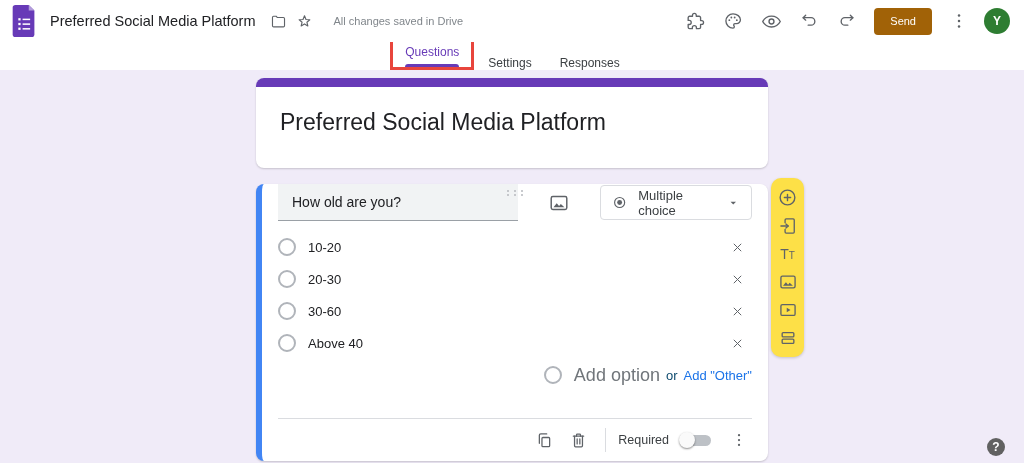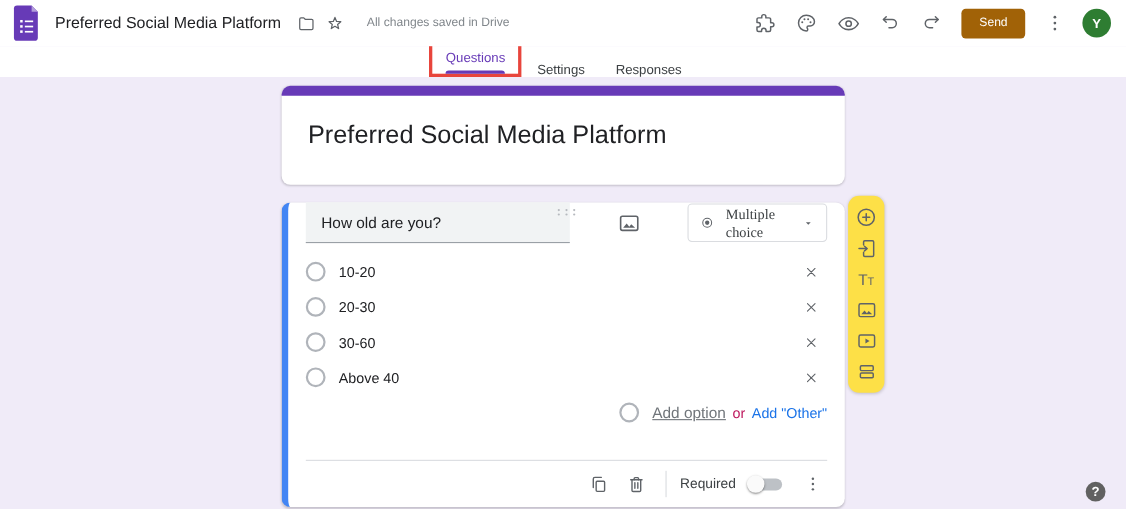--- a/index.html
+++ b/index.html
@@ -35,30 +35,30 @@
   .form-title { font-size: 23px; font-weight: 400; color: #202124; margin: 6px 0 12px; }
   .form-desc { font-size: 11.5px; color: #5f6368; }
 
   .question-card { margin-top: 8px; height: 277px; position: relative; border-left: 6px solid #4285f4; border-radius: 8px; padding: 0 16px; }
   .drag-handle { position: absolute; top: 6px; left: 50%; transform: translateX(-50%); display: flex; flex-direction: column; gap: 2px; cursor: grab; }
   .dh-row { display: flex; gap: 5px; }
   .dh-dot { width: 2px; height: 2px; border-radius: 50%; background: #b6b9be; }
 
   .q-row { display: flex; align-items: center; justify-content: space-between; margin-top: 16px; }
   .q-input { width: 240px; height: 37px; background: #f1f3f4; border-bottom: 1px solid #9aa0a6; font-size: 14px; color: #202124; display: flex; align-items: center; padding-left: 14px; cursor: text; }
-  .type-select { width: 127px; height: 35px; border: 1px solid #dadce0; border-radius: 4px; display: flex; align-items: center; padding: 0 10px; gap: 10px; font-size: 13px; color: #3c4043; cursor: pointer; background: #fff; font-family: Liberation Serif, serif; }
+  .type-select { width: 152px; height: 35px; border: 1px solid #dadce0; border-radius: 4px; display: flex; align-items: center; padding: 0 10px; gap: 10px; font-size: 13px; color: #3c4043; cursor: pointer; background: #fff; }
   .caret { margin-left: auto; }
 
   .opt-list { margin-top: 10px; }
   .opt-row { height: 32px; display: flex; align-items: center; justify-content: flex-end; }
   .radio { width: 18px; height: 18px; border: 2px solid #b0b4ba; border-radius: 50%; flex: 0 0 auto; }
   .opt-label { margin-left: 12px; font-size: 13px; color: #202124; }
   .x-btn { margin-left: auto; margin-right: 2px; }
-  .add-label { margin-left: 12px; font-size: 14px; color: #70757a; cursor: text; text-decoration: underline; }
-  .or-label { margin-left: 6px; font-size: 13px; color: #be185d; }
+  .add-label { margin-left: 12px; font-size: 18px; color: #70757a; cursor: text; }
+  .or-label { margin-left: 6px; font-size: 13px; color: #0c4a6e; }
   .add-other { margin-left: 6px; font-size: 13px; color: #1a73e8; font-weight: 500; cursor: pointer; background: none; border: none; font-family: inherit; }
 
   .q-footer { position: absolute; left: 16px; right: 16px; bottom: 0; height: 43px; border-top: 1px solid #dadce0; display: flex; align-items: center; justify-content: flex-end; }
   .q-footer .icon-btn { margin-left: 8px; }
   .vdiv { width: 1px; height: 24px; background: #dadce0; margin: 0 12px 0 14px; }
   .req-label { font-size: 12.5px; color: #3c4043; }
   .toggle { position: relative; width: 33px; height: 18px; margin: 0 6px 0 10px; cursor: pointer; }
   .toggle-track { position: absolute; left: 5px; top: 3.5px; width: 27px; height: 11px; border-radius: 7px; background: #bdc1c6; }
   .toggle-knob { position: absolute; left: 0; top: 1px; width: 16px; height: 16px; border-radius: 50%; background: #fafafa; box-shadow: 0 1px 2px rgba(0,0,0,.45); }
 

